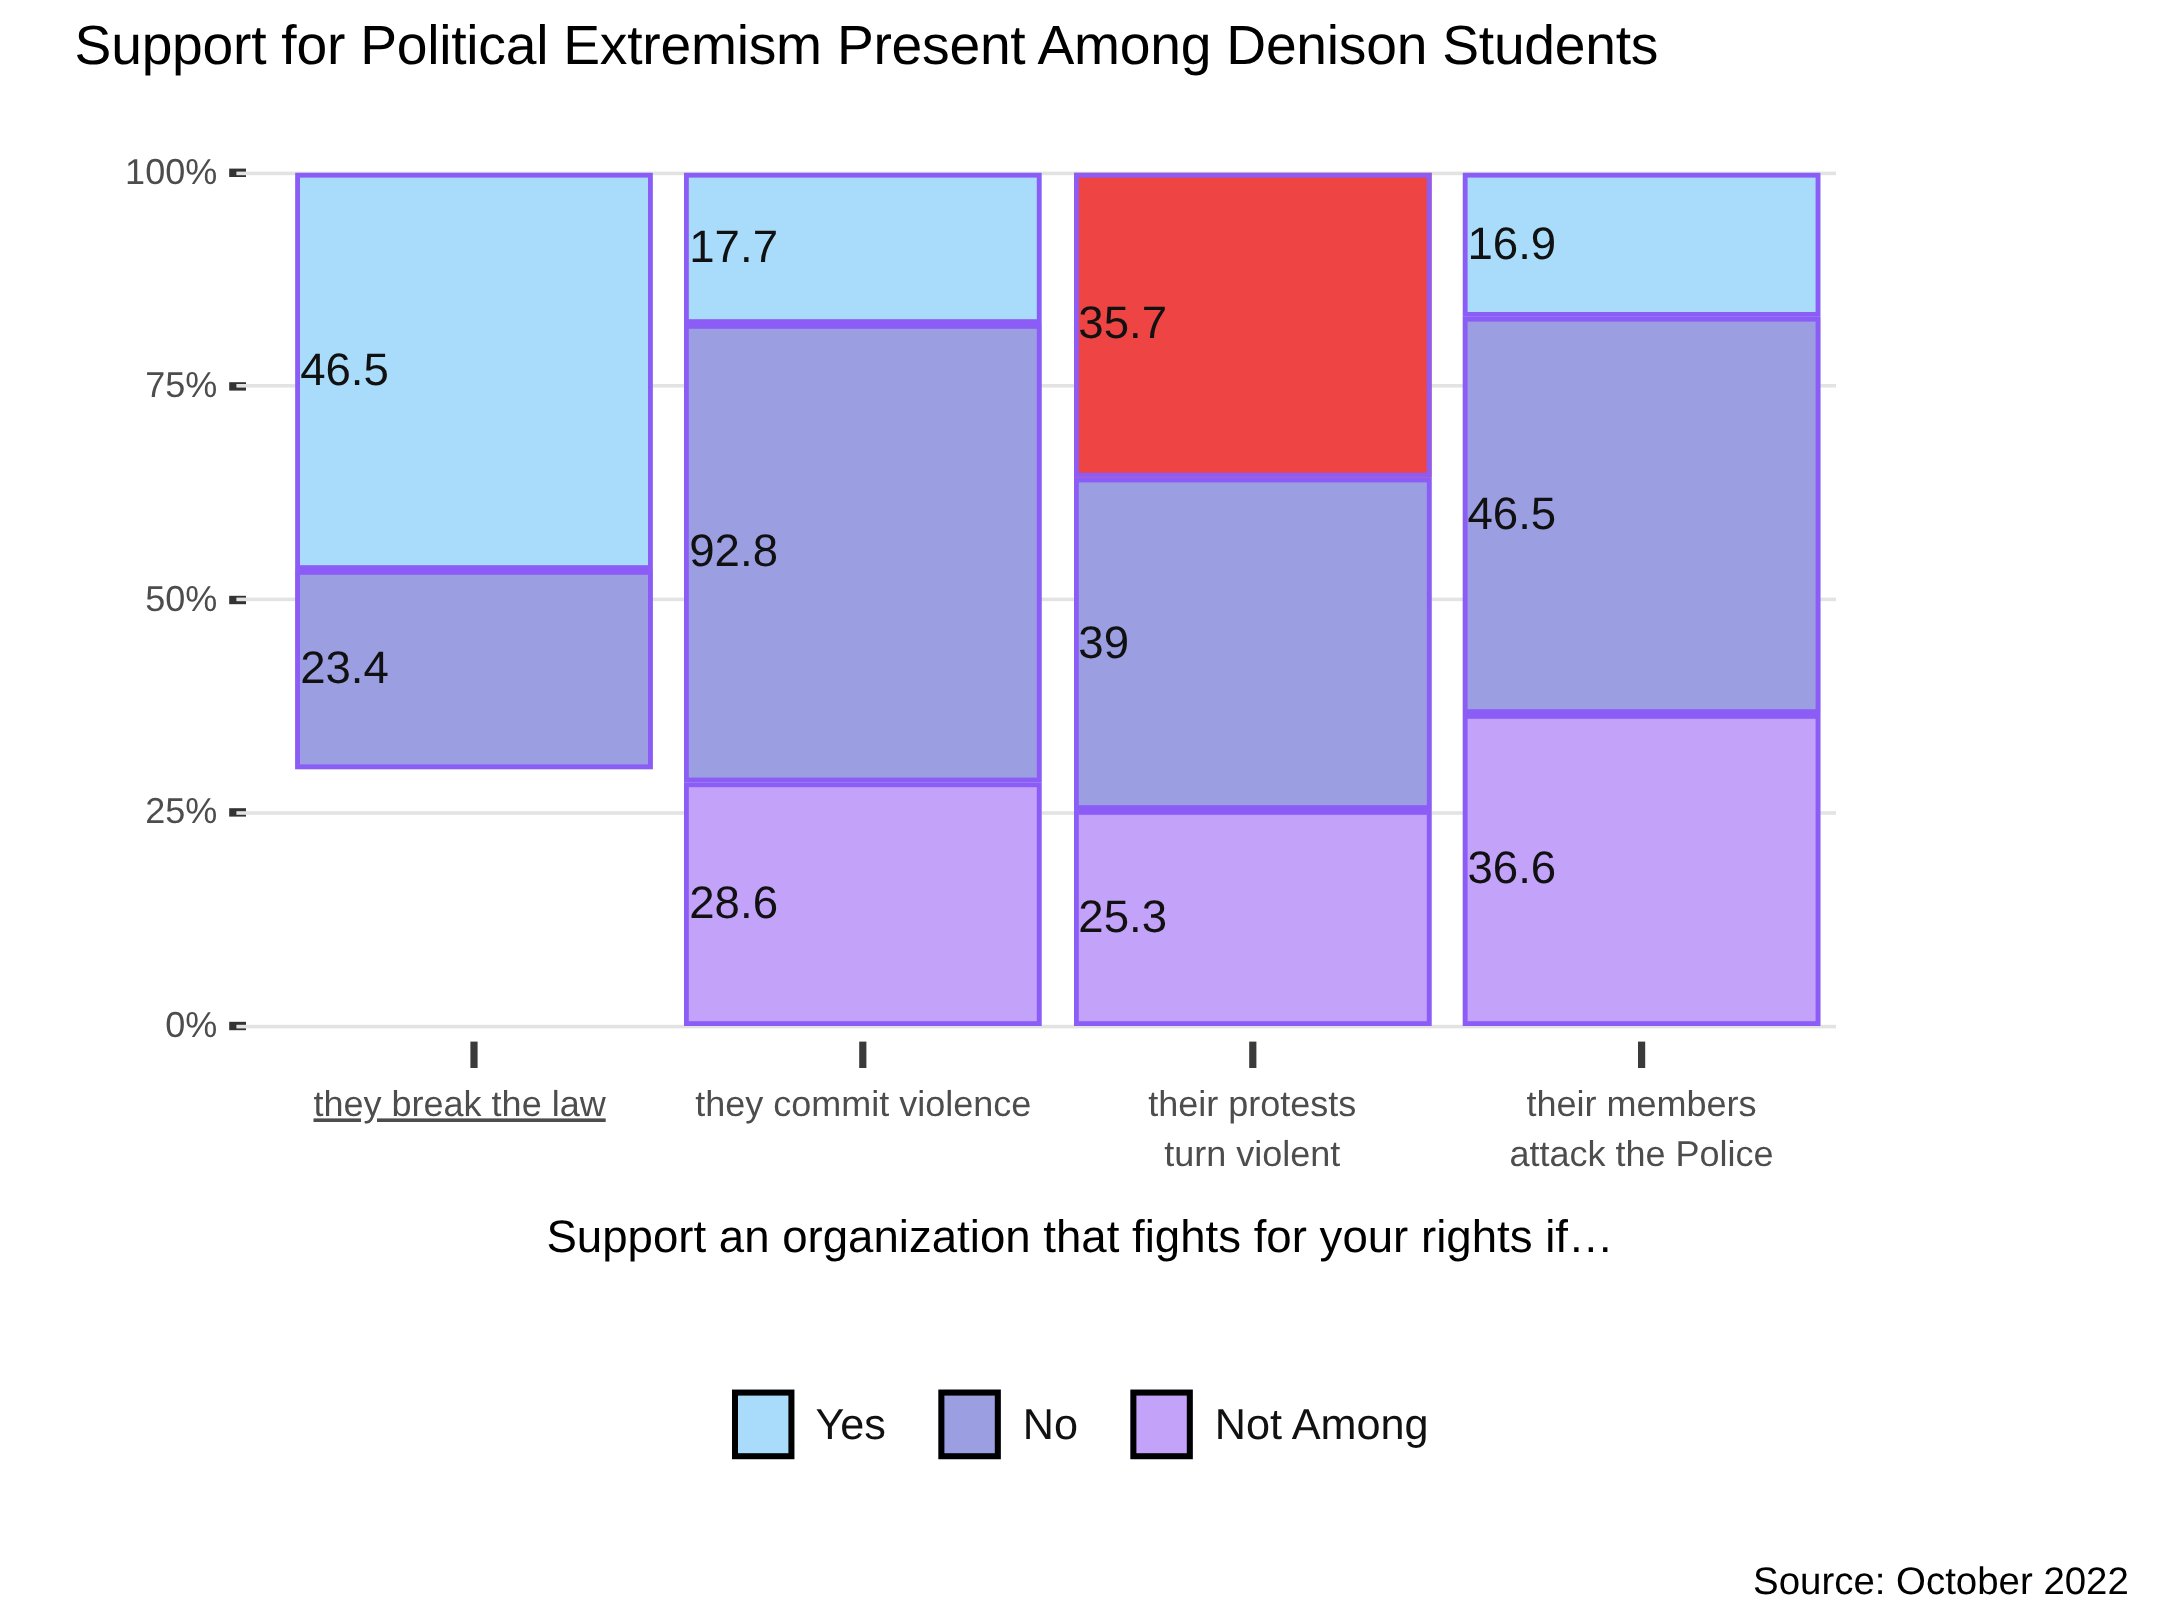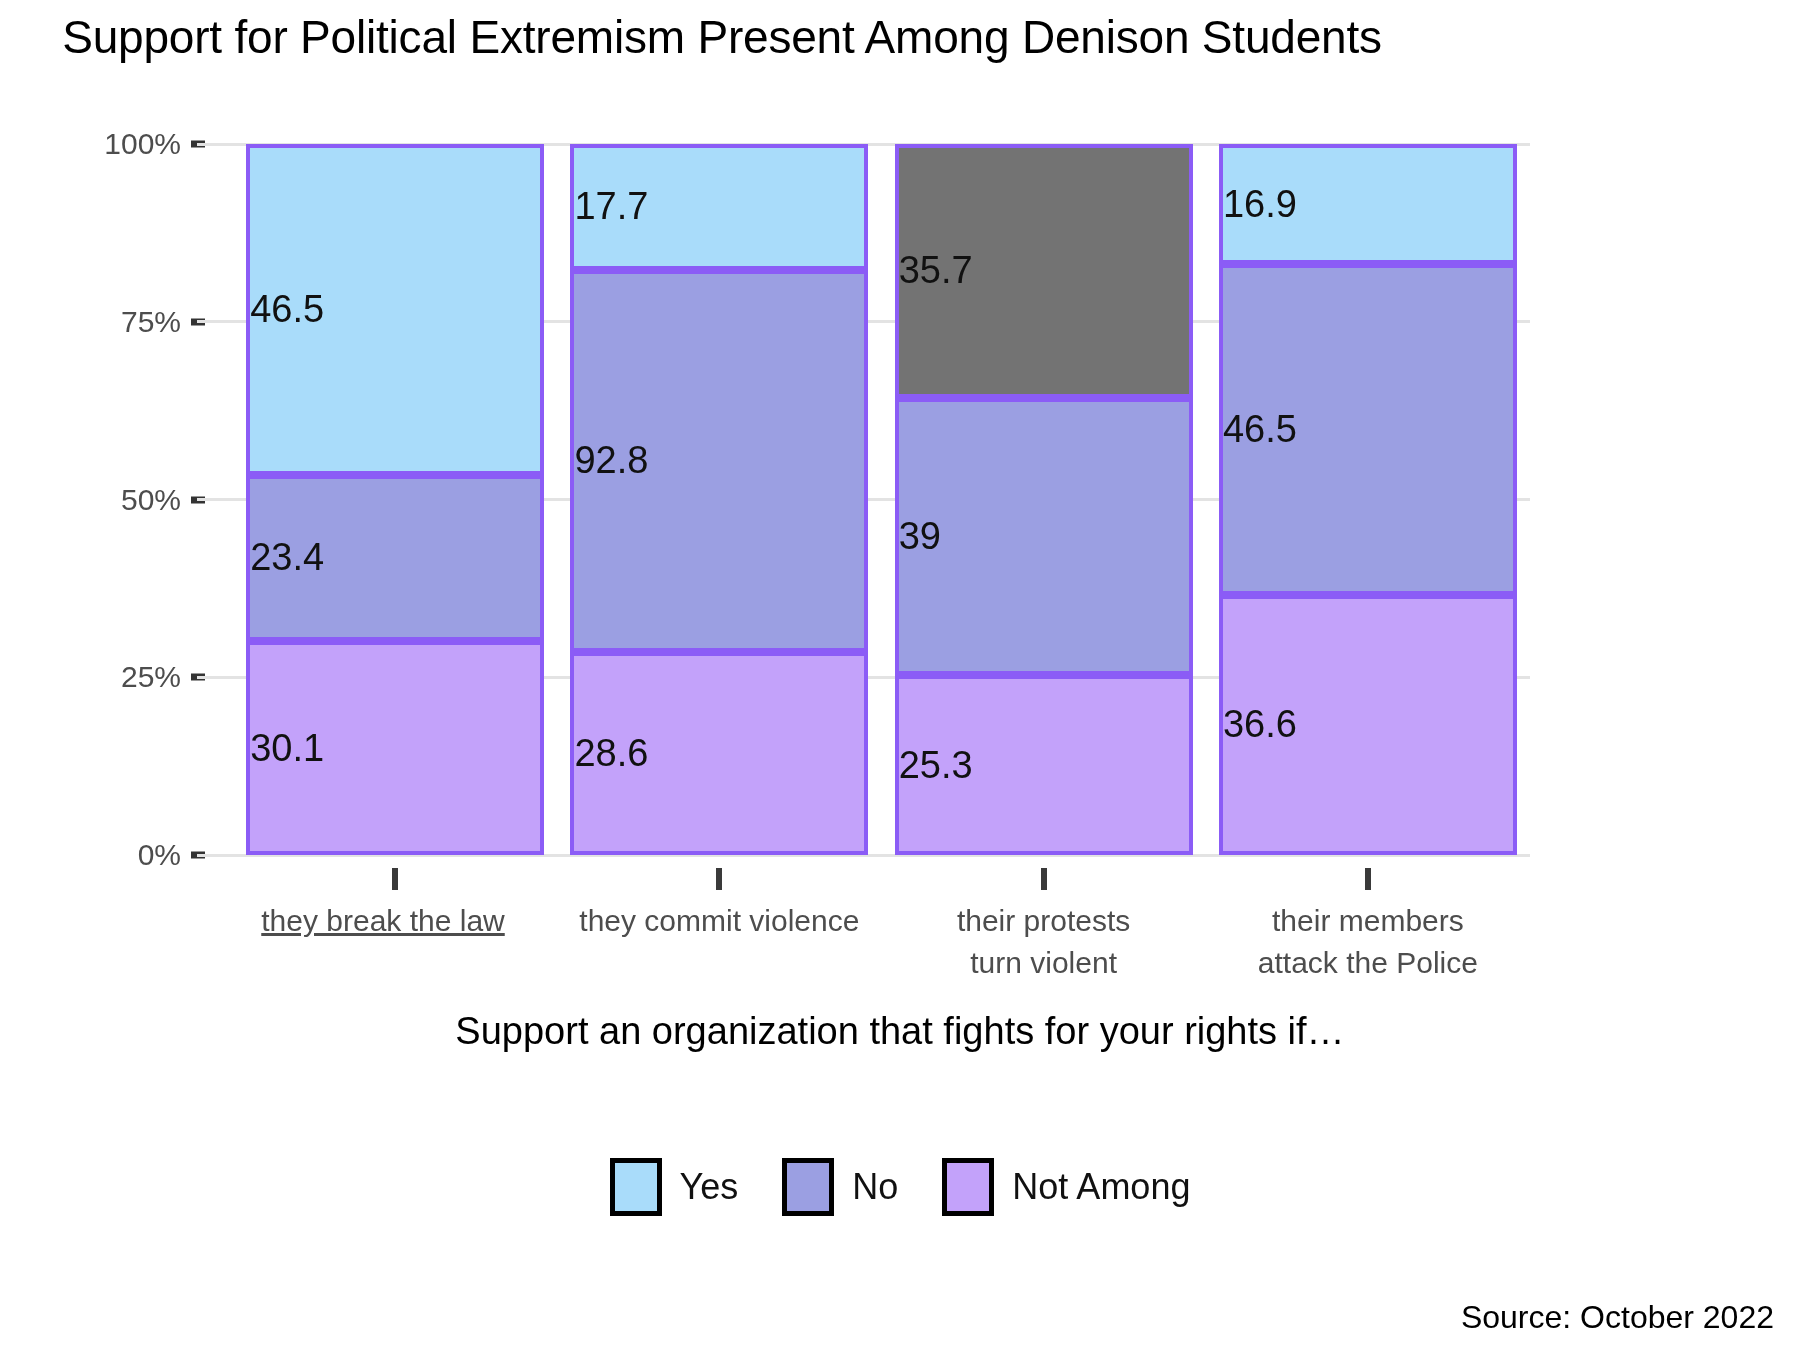--- a/index.html
+++ b/index.html
@@ -158,23 +158,20 @@
   <div id="plot-area">
     <div id="gridlines">
         <div class="gridline" style="top: 709.5px;"></div>
         <div class="gridline" style="top: 531.75px;"></div>
         <div class="gridline" style="top: 354px;"></div>
         <div class="gridline" style="top: 176.25px;"></div>
         <div class="gridline" style="top: -1.5px;"></div>
       </div>
     <div id="bars">
         <div class="bar-group" style="left: 13.125px; width: 298px; height: 711px;">
-          <div class="seg" style="bottom: 0px; height: 214.011px; background: rgb(195, 162, 250);">
-            <span class="seg-label">30.1</span>
-          </div>
           <div class="seg" style="bottom: 214.011px; height: 166.374px; background: rgb(155, 159, 226);">
             <span class="seg-label">23.4</span>
           </div>
           <div class="seg" style="bottom: 380.385px; height: 330.615px; background: rgb(169, 220, 250);">
             <span class="seg-label">46.5</span>
           </div>
         </div>
         <div class="bar-group" style="left: 337.375px; width: 298px; height: 711px;">
           <div class="seg" style="bottom: 0px; height: 203.346px; background: rgb(195, 162, 250);">
             <span class="seg-label">28.6</span>
@@ -186,21 +183,21 @@
             <span class="seg-label">17.7</span>
           </div>
         </div>
         <div class="bar-group" style="left: 661.625px; width: 298px; height: 711px;">
           <div class="seg" style="bottom: 0px; height: 179.883px; background: rgb(195, 162, 250);">
             <span class="seg-label">25.3</span>
           </div>
           <div class="seg" style="bottom: 179.883px; height: 277.29px; background: rgb(155, 159, 226);">
             <span class="seg-label">39</span>
           </div>
-          <div class="seg" style="bottom: 457.173px; height: 253.827px; background: #737373;">
+          <div class="seg" style="bottom: 457.173px; height: 253.827px; background: #ef4444;">
             <span class="seg-label">35.7</span>
           </div>
         </div>
         <div class="bar-group" style="left: 985.875px; width: 298px; height: 711px;">
           <div class="seg" style="bottom: 0px; height: 260.226px; background: rgb(195, 162, 250);">
             <span class="seg-label">36.6</span>
           </div>
           <div class="seg" style="bottom: 260.226px; height: 330.615px; background: rgb(155, 159, 226);">
             <span class="seg-label">46.5</span>
           </div>

